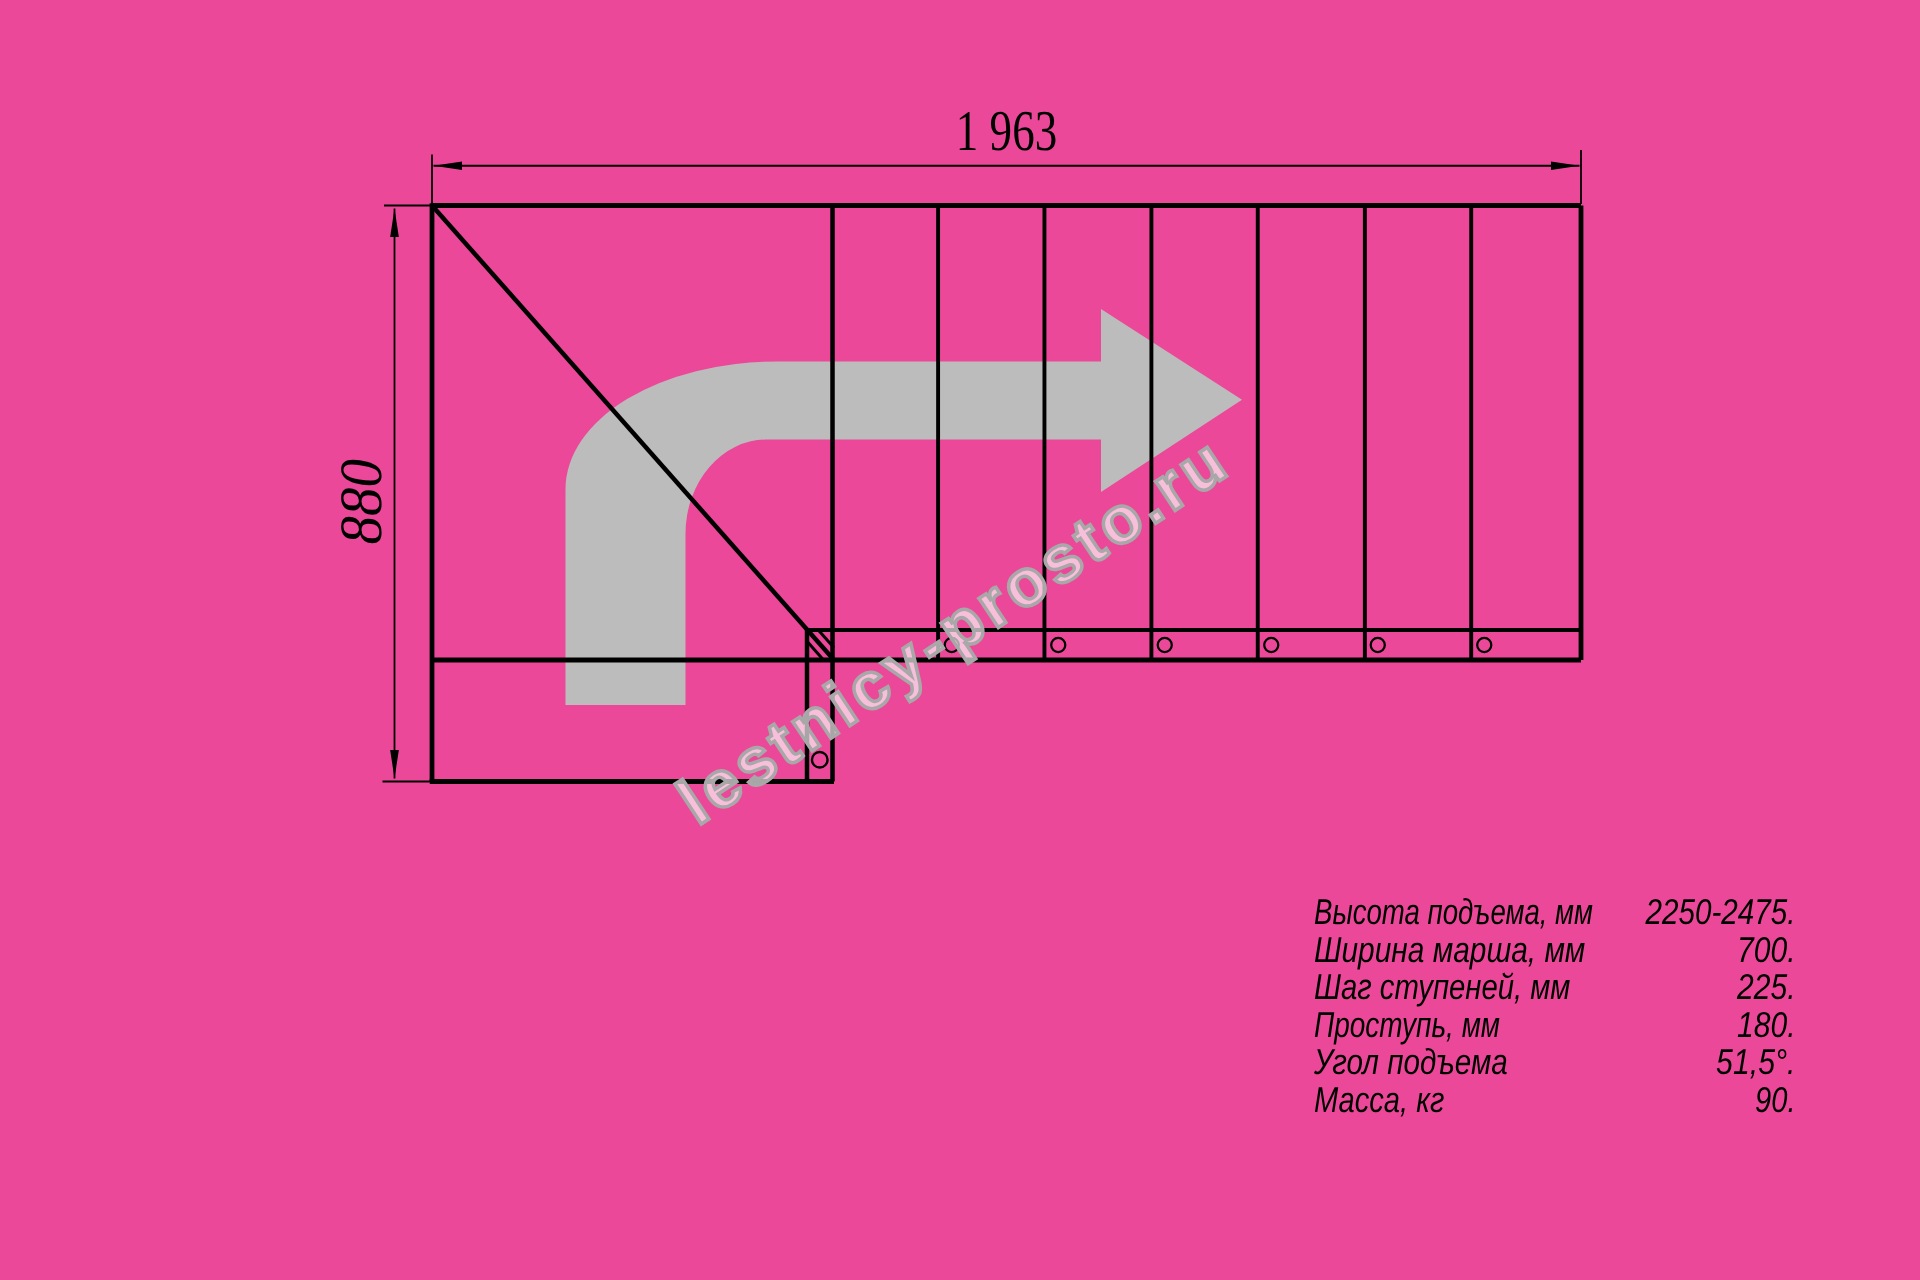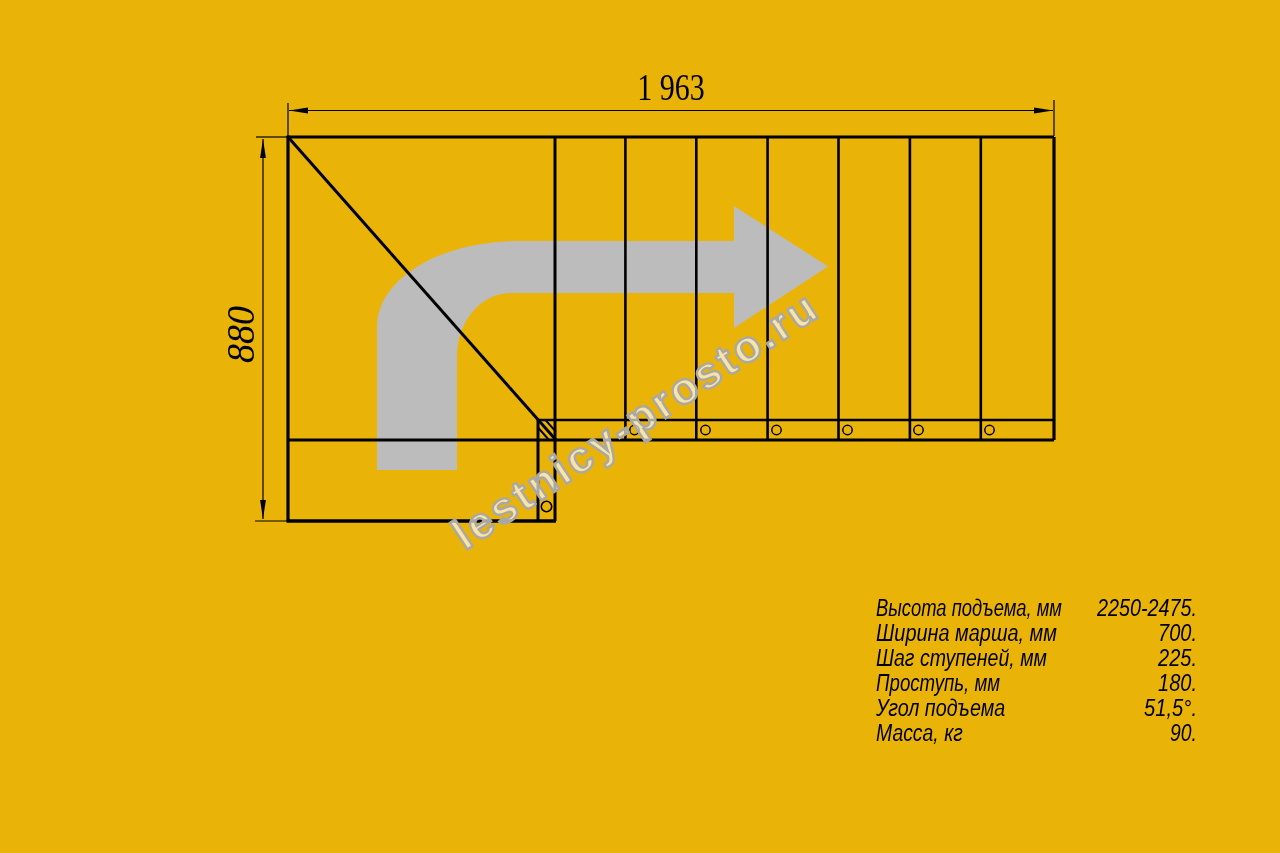--- a/index.html
+++ b/index.html
@@ -1,16 +1,16 @@
 <!DOCTYPE html>
 <html><head>
 <meta charset="utf-8">
 <style>
   html,body{margin:0;padding:0;background:#fff;}
-  #canvas{position:relative;width:1280px;height:853px;background:#eab308;overflow:hidden;}
+  #canvas{position:relative;width:1280px;height:853px;background:#ec4899;overflow:hidden;}
   svg{position:absolute;left:0;top:0;}
 </style>
 </head>
 <body>
 
 <div id="canvas">
 <svg width="1280" height="853" viewBox="0 0 1280 853">
 
   <path d="M377,470 L377,326 A141,85 0 0 1 518,241 L734,241 L734,206 L828,266.5 L734,328 L734,293 L511,293 A54,63 0 0 0 457,356 L457,470 Z" fill="#bcbcbc"></path>
 

